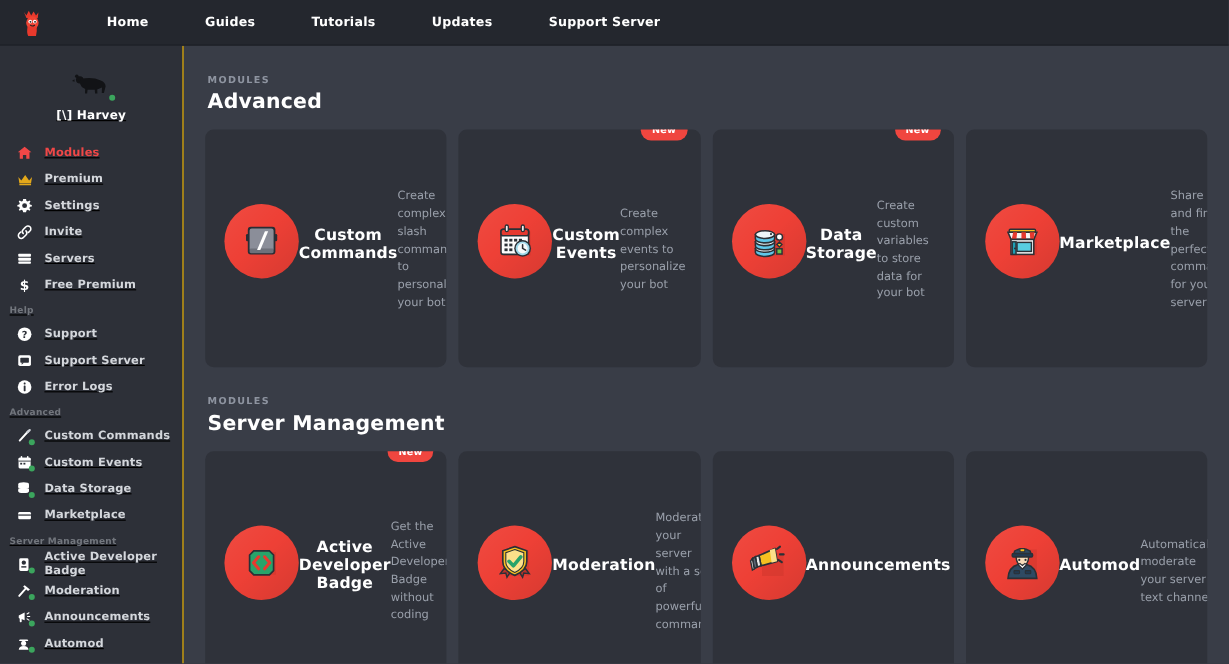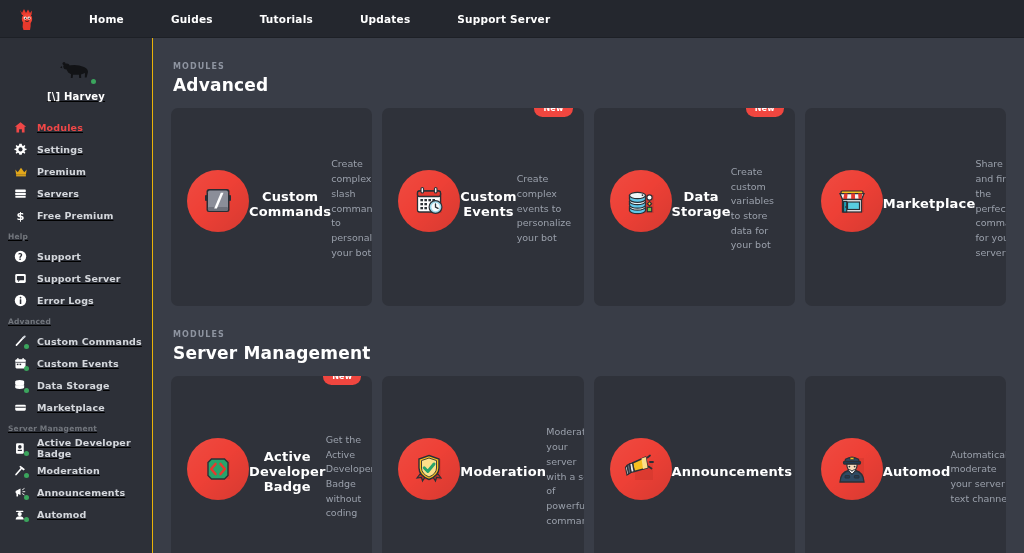--- a/index.html
+++ b/index.html
@@ -184,35 +184,44 @@
       <div class="side-item active">
         <span class="side-icon">
           <svg width="13" height="13" viewBox="0 0 16 16">
               <path d="M8 1.5 L15 7.2 L13 7.2 L13 14 L9.7 14 L9.7 10 L6.3 10 L6.3 14 L3 14 L3 7.2 L1 7.2 Z" fill="#f04747"></path>
             </svg>
         </span>
         <span>Modules</span>
       </div>
       <div class="side-item">
         <span class="side-icon">
-          <svg width="13" height="13" viewBox="0 0 16 16">
-              <path d="M8 1 L9.5 1 L9.9 3 L11.3 3.6 L13 2.5 L14 3.6 L12.9 5.3 L13.5 6.7 L15.4 7.1 L15.4 8.6 L13.5 9 L12.9 10.4 L14 12.1 L13 13.2 L11.3 12.1 L9.9 12.7 L9.5 14.6 L8 14.6 L6.5 14.6 L6.1 12.7 L4.7 12.1 L3 13.2 L2 12.1 L3.1 10.4 L2.5 9 L0.6 8.6 L0.6 7.1 L2.5 6.7 L3.1 5.3 L2 3.6 L3 2.5 L4.7 3.6 L6.1 3 L6.5 1 Z" fill="#ffffff"></path>
-              <circle cx="8" cy="7.85" r="2.5" fill="#2d3038"></circle>
-            </svg>
-        </span>
-        <span>Settings</span>
-      </div>
-      <div class="side-item">
-        <span class="side-icon">
           <svg width="14" height="13" viewBox="0 0 16 16">
               <path d="M1 5.5 L4 9 L8 3.5 L12 9 L15 5.5 L14 12 L2 12 Z" fill="#e3a81a"></path>
               <rect x="2" y="12.4" width="12" height="1.6" fill="#e3a81a"></rect>
             </svg>
         </span>
         <span>Premium</span>
+      </div>
+      <div class="side-item">
+        <span class="side-icon">
+          <svg width="13" height="13" viewBox="0 0 16 16">
+              <path d="M8 1 L9.5 1 L9.9 3 L11.3 3.6 L13 2.5 L14 3.6 L12.9 5.3 L13.5 6.7 L15.4 7.1 L15.4 8.6 L13.5 9 L12.9 10.4 L14 12.1 L13 13.2 L11.3 12.1 L9.9 12.7 L9.5 14.6 L8 14.6 L6.5 14.6 L6.1 12.7 L4.7 12.1 L3 13.2 L2 12.1 L3.1 10.4 L2.5 9 L0.6 8.6 L0.6 7.1 L2.5 6.7 L3.1 5.3 L2 3.6 L3 2.5 L4.7 3.6 L6.1 3 L6.5 1 Z" fill="#ffffff"></path>
+              <circle cx="8" cy="7.85" r="2.5" fill="#2d3038"></circle>
+            </svg>
+        </span>
+        <span>Settings</span>
+      </div>
+      <div class="side-item">
+        <span class="side-icon">
+          <svg width="13" height="13" viewBox="0 0 16 16">
+              <path d="M6.6 9.4 A3 3 0 0 1 6.6 5.2 L9 2.8 A3 3 0 1 1 13.2 7 L12 8.2" stroke="#ffffff" stroke-width="1.6" fill="none" stroke-linecap="round"></path>
+              <path d="M9.4 6.6 A3 3 0 0 1 9.4 10.8 L7 13.2 A3 3 0 1 1 2.8 9 L4 7.8" stroke="#ffffff" stroke-width="1.6" fill="none" stroke-linecap="round"></path>
+            </svg>
+        </span>
+        <span>Invite</span>
       </div>
       <div class="side-item">
         <span class="side-icon">
           <svg width="13" height="13" viewBox="0 0 16 16">
               <rect x="1.5" y="3" width="13" height="3.2" rx="0.8" fill="#ffffff"></rect>
               <rect x="1.5" y="7" width="13" height="3.2" rx="0.8" fill="#ffffff"></rect>
               <rect x="1.5" y="11" width="13" height="2.2" rx="0.8" fill="#ffffff"></rect>
             </svg>
         </span>
         <span>Servers</span>

